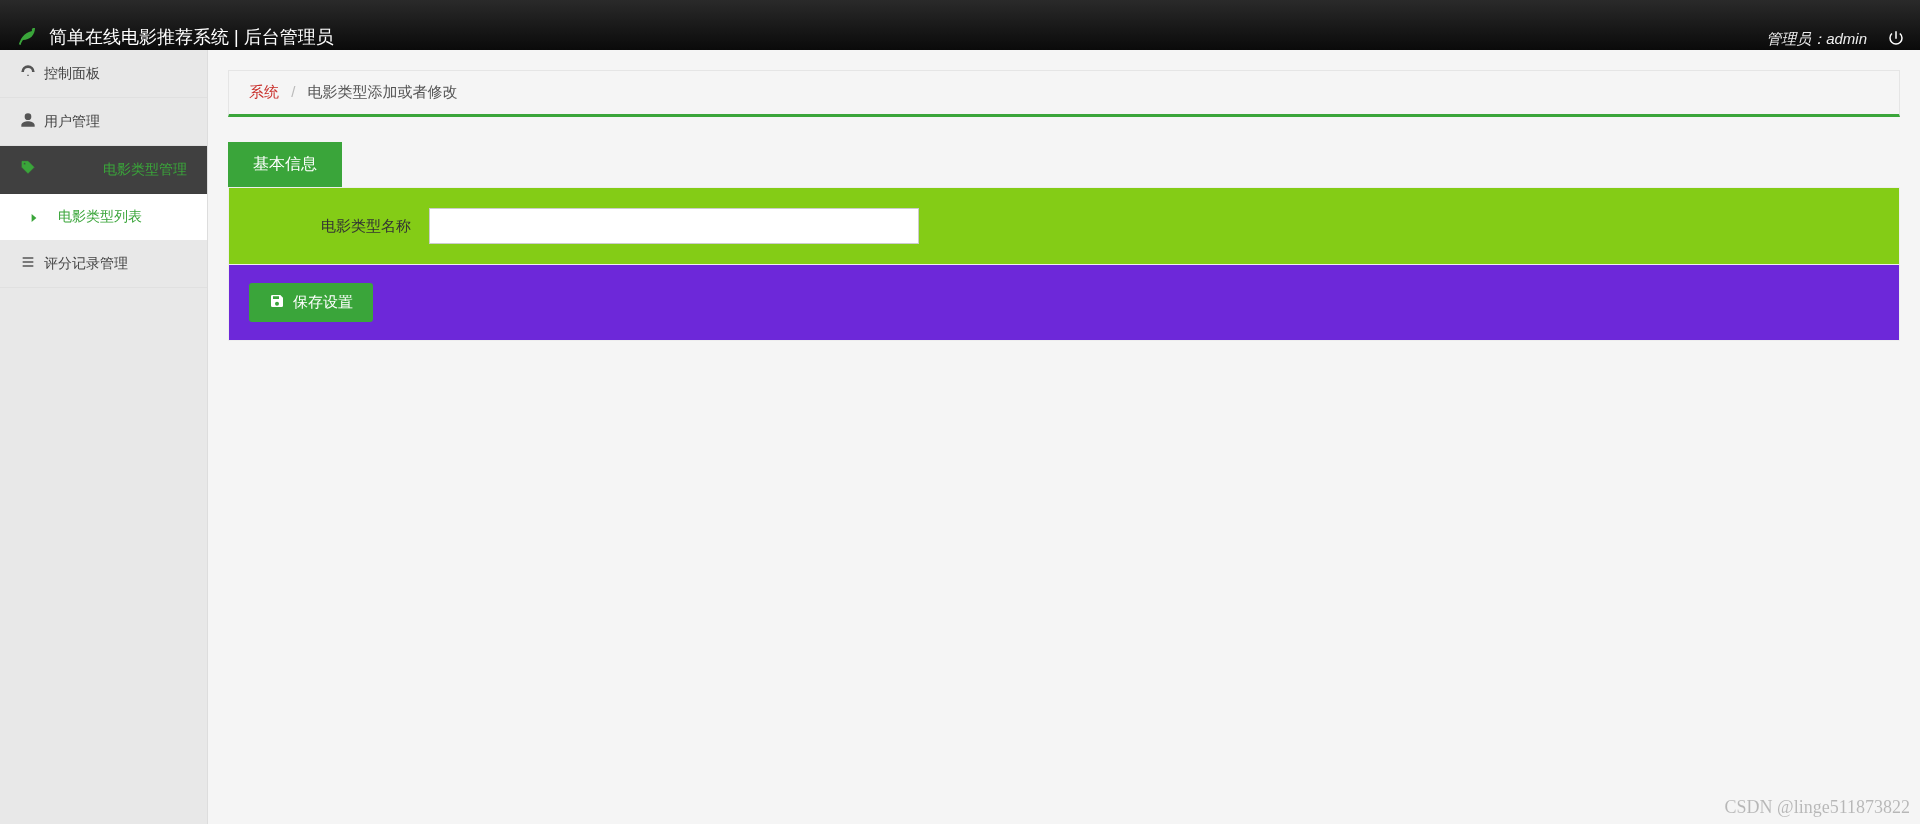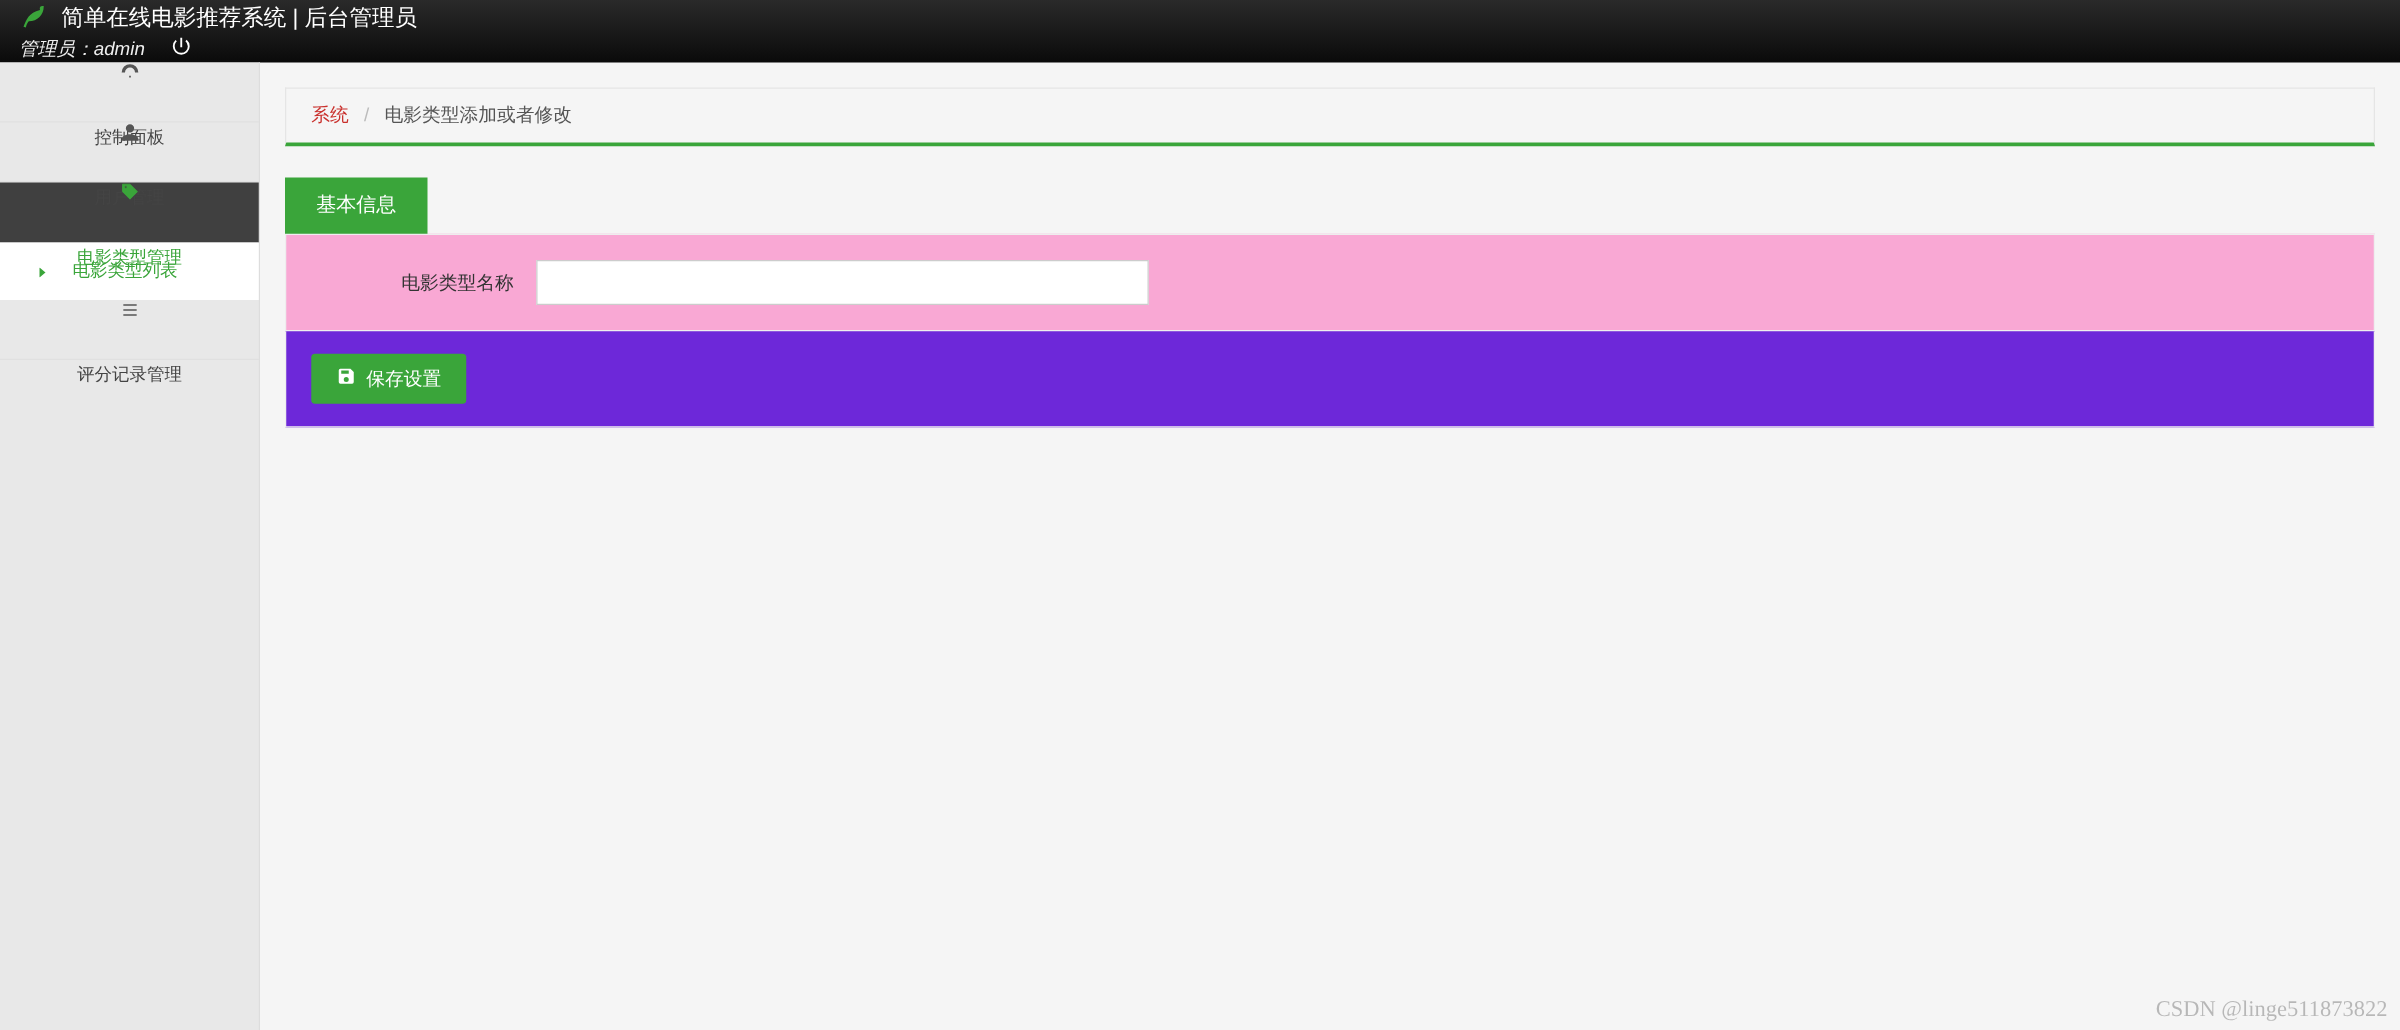--- a/index.html
+++ b/index.html
@@ -2,49 +2,47 @@
 <html><head>
   <meta charset="utf-8">
   <style>
     * { margin: 0; padding: 0; box-sizing: border-box; }
     body { font-family: "Microsoft YaHei", "Helvetica Neue", Arial, sans-serif; font-size: 14px; background: #f5f5f5; color: #333; }
     
     .navbar {
       background: linear-gradient(to bottom, #2a2a2a, #0a0a0a);
       height: 50px;
       display: flex;
-      align-items: flex-start;
+      align-items: flex-end;
       justify-content: space-between;
       padding: 0 15px;
       color: #fff;
-      flex-direction: column;
     }
     .navbar-left { display: flex; align-items: center; gap: 10px; }
     .navbar-left svg { width: 24px; height: 24px; }
     .navbar-title { font-size: 18px; color: #fff; }
     .navbar-right { display: flex; align-items: center; gap: 20px; color: #eee; font-size: 15px; font-style: italic; }
     .navbar-right svg { width: 18px; height: 18px; fill: #fff; cursor: pointer; }
     
     .layout { display: flex; min-height: calc(100vh - 50px); }
     
     .sidebar {
       width: 208px;
       background: #e8e8e8;
       border-right: 1px solid #ddd;
     }
     .sidebar-item {
       display: flex;
       align-items: center;
       height: 48px;
       padding: 0 20px;
-      gap: 32px;
+      gap: 8px;
       cursor: pointer;
       color: #444;
       border-bottom: 1px solid rgba(0,0,0,0.03);
-      flex-direction: column;
     }
     .sidebar-item.active { background: #404040; color: #3aa53a; justify-content: space-between; }
     .sidebar-item.active .sb-icon { fill: #3aa53a; stroke: #3aa53a; }
     .sidebar-item .sb-icon { width: 16px; height: 16px; fill: #555; flex-shrink: 0; }
     
     .sidebar-sub {
       display: flex;
       align-items: center;
       height: 46px;
       padding: 0 20px 0 30px;
@@ -74,21 +72,21 @@
     .tab-strip { margin-top: 25px; }
     .tab-active {
       display: inline-block;
       background: #3aa53a;
       color: #fff;
       padding: 12px 25px;
       font-size: 16px;
     }
     
     .form-panel {
-      background: #f9a8d4;
+      background: #84cc16;
       border: 1px solid #eee;
       padding: 20px 0;
     }
     .form-row {
       display: flex;
       align-items: center;
       padding: 0 30px;
     }
     .form-label {
       width: 170px;

